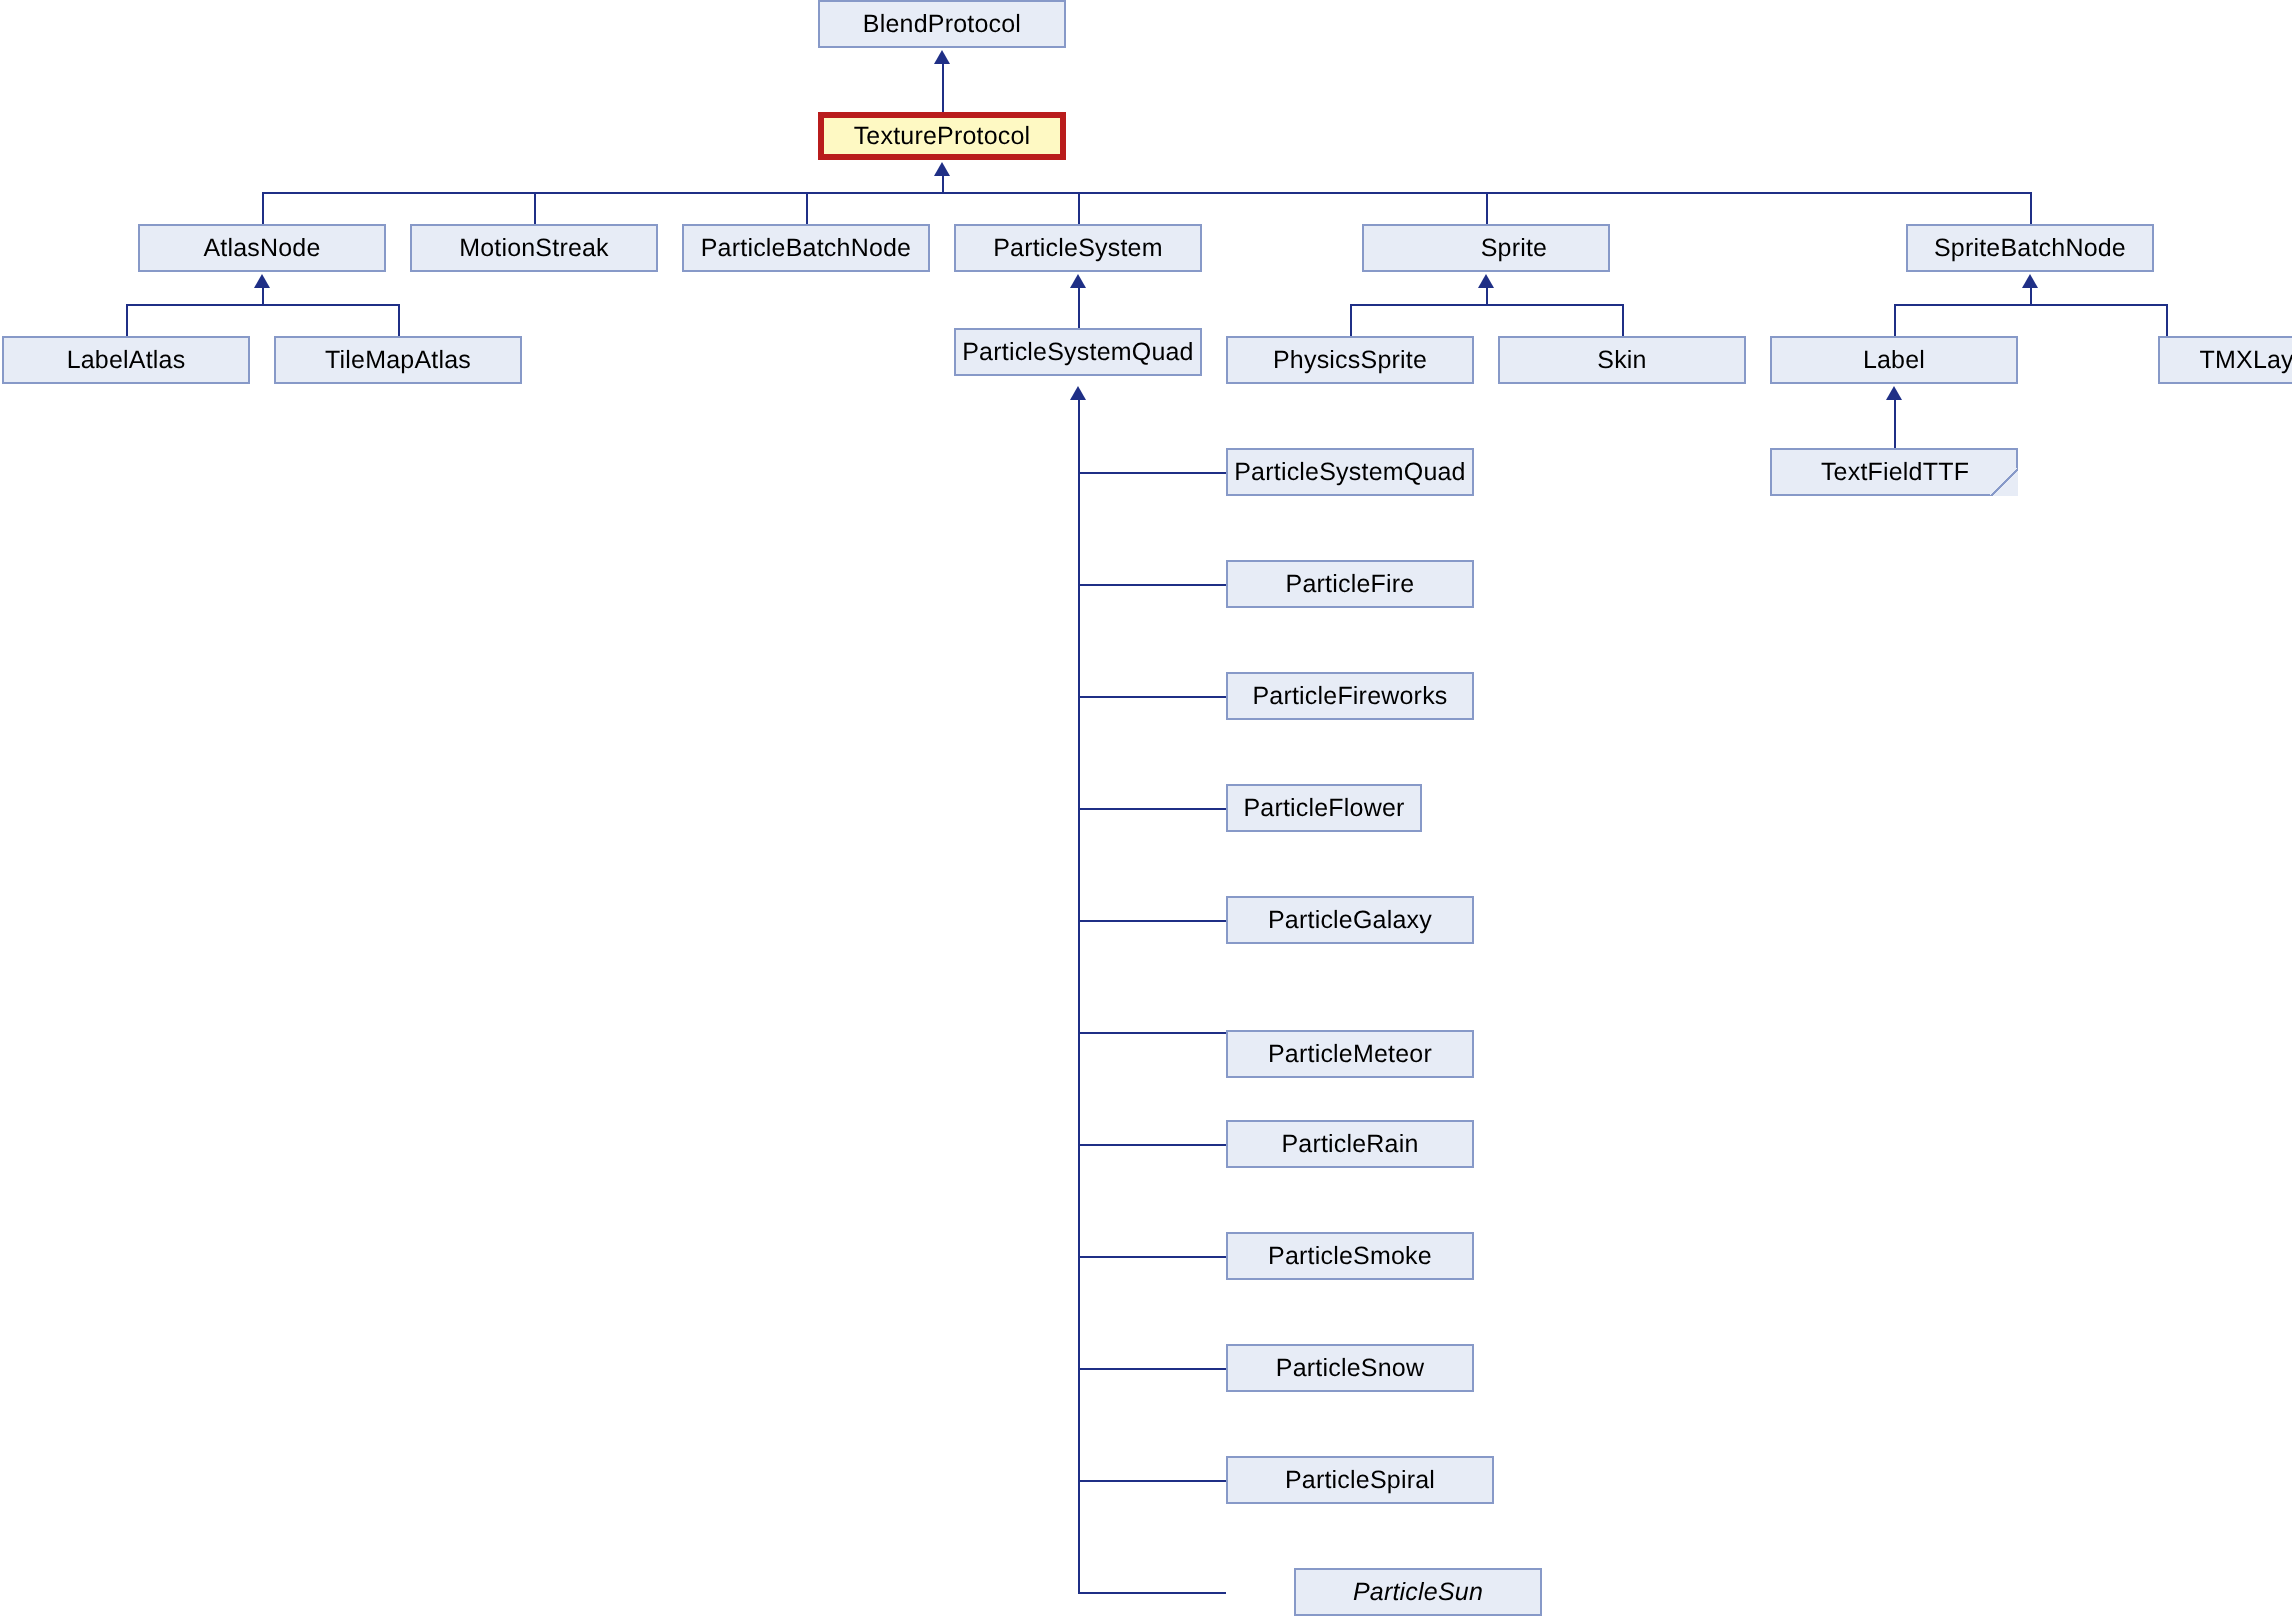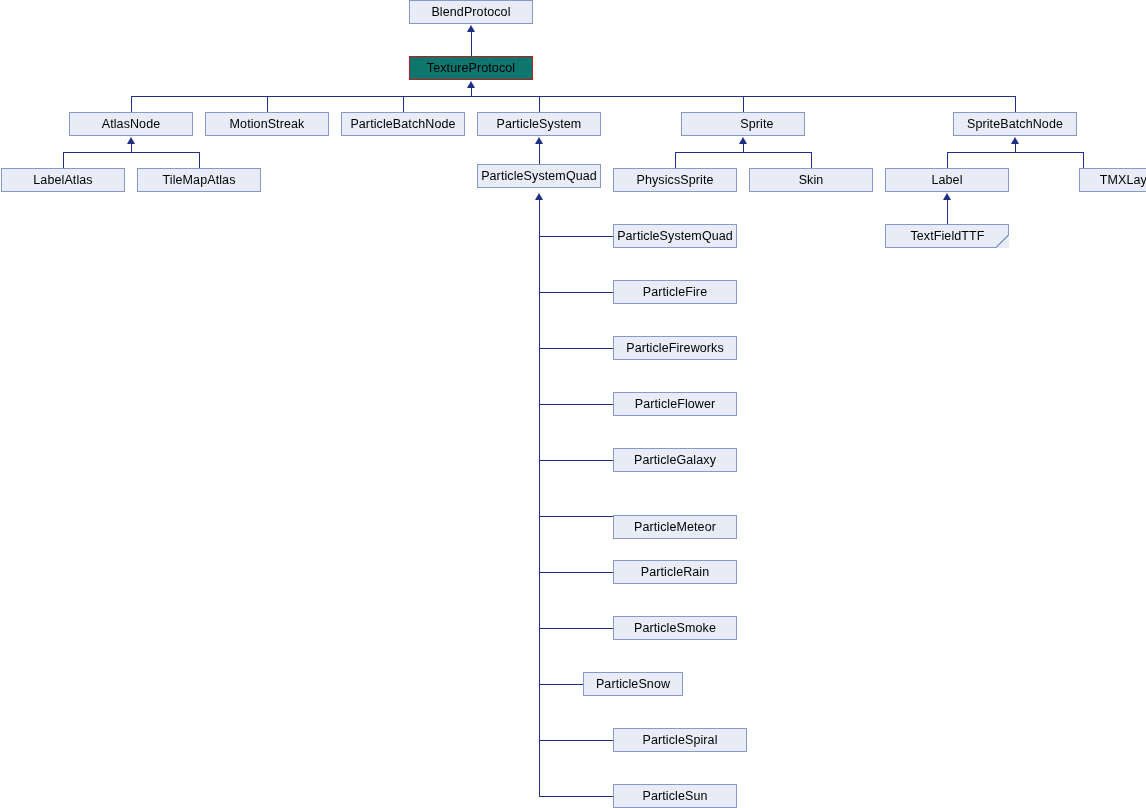--- a/index.html
+++ b/index.html
@@ -27,22 +27,22 @@
     line-height: 1;
     display: flex;
     align-items: center;
     justify-content: center;
     text-align: center;
     white-space: nowrap;
     letter-spacing: 0.1px;
   }
   
   .node.focus {
-    border: 1px solid #b91c1c;
-    background: #0f766e;
+    border: 3px solid #b91c1c;
+    background: #fef9c3;
   }
   
   .node.truncated {
     border-right: none;
     border-bottom: none;
     background:
       linear-gradient(to top left,
         rgba(0,0,0,0) 0, rgba(0,0,0,0) 9px,
         #8799c8 9px, #8799c8 10.2px,
         #e7ecf6 10.2px, #e7ecf6 100%) bottom right / 14px 14px no-repeat,
@@ -130,21 +130,21 @@
     <div class="node" title="TileMapAtlas" style="left: 137px; top: 168px; width: 124px; height: 24px;">TileMapAtlas</div>
     <div class="node" title="ParticleSystemQuad" style="left: 477px; top: 164px; width: 124px; height: 24px;">ParticleSystemQuad</div>
     <div class="node" title="PhysicsSprite" style="left: 613px; top: 168px; width: 124px; height: 24px;">PhysicsSprite</div>
     <div class="node" title="Skin" style="left: 749px; top: 168px; width: 124px; height: 24px;">Skin</div>
     <div class="node" title="Label" style="left: 885px; top: 168px; width: 124px; height: 24px;">Label</div>
     <div class="node" title="TMXLayer" style="left: 1079px; top: 168px; width: 100px; height: 24px;">TMXLayer</div>
     <div class="node truncated" title="TextFieldTTF" style="left: 885px; top: 224px; width: 124px; height: 24px;">TextFieldTTF</div>
     <div class="node" title="ParticleExplosion" style="left: 613px; top: 224px; width: 124px; height: 24px;">ParticleSystemQuad</div>
     <div class="node" title="ParticleFire" style="left: 613px; top: 280px; width: 124px; height: 24px;">ParticleFire</div>
     <div class="node" title="ParticleFireworks" style="left: 613px; top: 336px; width: 124px; height: 24px;">ParticleFireworks</div>
-    <div class="node" title="ParticleFlower" style="left: 613px; top: 392px; width: 124px; height: 24px;">ParticleFlower</div>
+    <div class="node" title="ParticleFlower" style="left: 613px; top: 392px; width: 98px; height: 24px;">ParticleFlower</div>
     <div class="node" title="ParticleGalaxy" style="left: 613px; top: 448px; width: 124px; height: 24px;">ParticleGalaxy</div>
     <div class="node" title="ParticleMeteor" style="left: 613px; top: 504px; width: 124px; height: 24px; margin-top: 11px;">ParticleMeteor</div>
     <div class="node" title="ParticleRain" style="left: 613px; top: 560px; width: 124px; height: 24px;">ParticleRain</div>
     <div class="node" title="ParticleSmoke" style="left: 613px; top: 616px; width: 124px; height: 24px;">ParticleSmoke</div>
-    <div class="node" title="ParticleSnow" style="left: 583px; top: 672px; width: 100px; height: 24px;">ParticleSnow</div>
+    <div class="node" title="ParticleSnow" style="left: 613px; top: 672px; width: 124px; height: 24px;">ParticleSnow</div>
     <div class="node" title="ParticleSpiral" style="left: 613px; top: 728px; width: 134px; height: 24px;">ParticleSpiral</div>
-    <div class="node" title="ParticleSun" style="left: 613px; top: 784px; width: 124px; height: 24px;">ParticleSun</div>
+    <div class="node" title="ParticleSun" style="left: 647px; top: 784px; width: 124px; height: 24px; font-style: italic;">ParticleSun</div>
   </div>
 
 </body></html>

